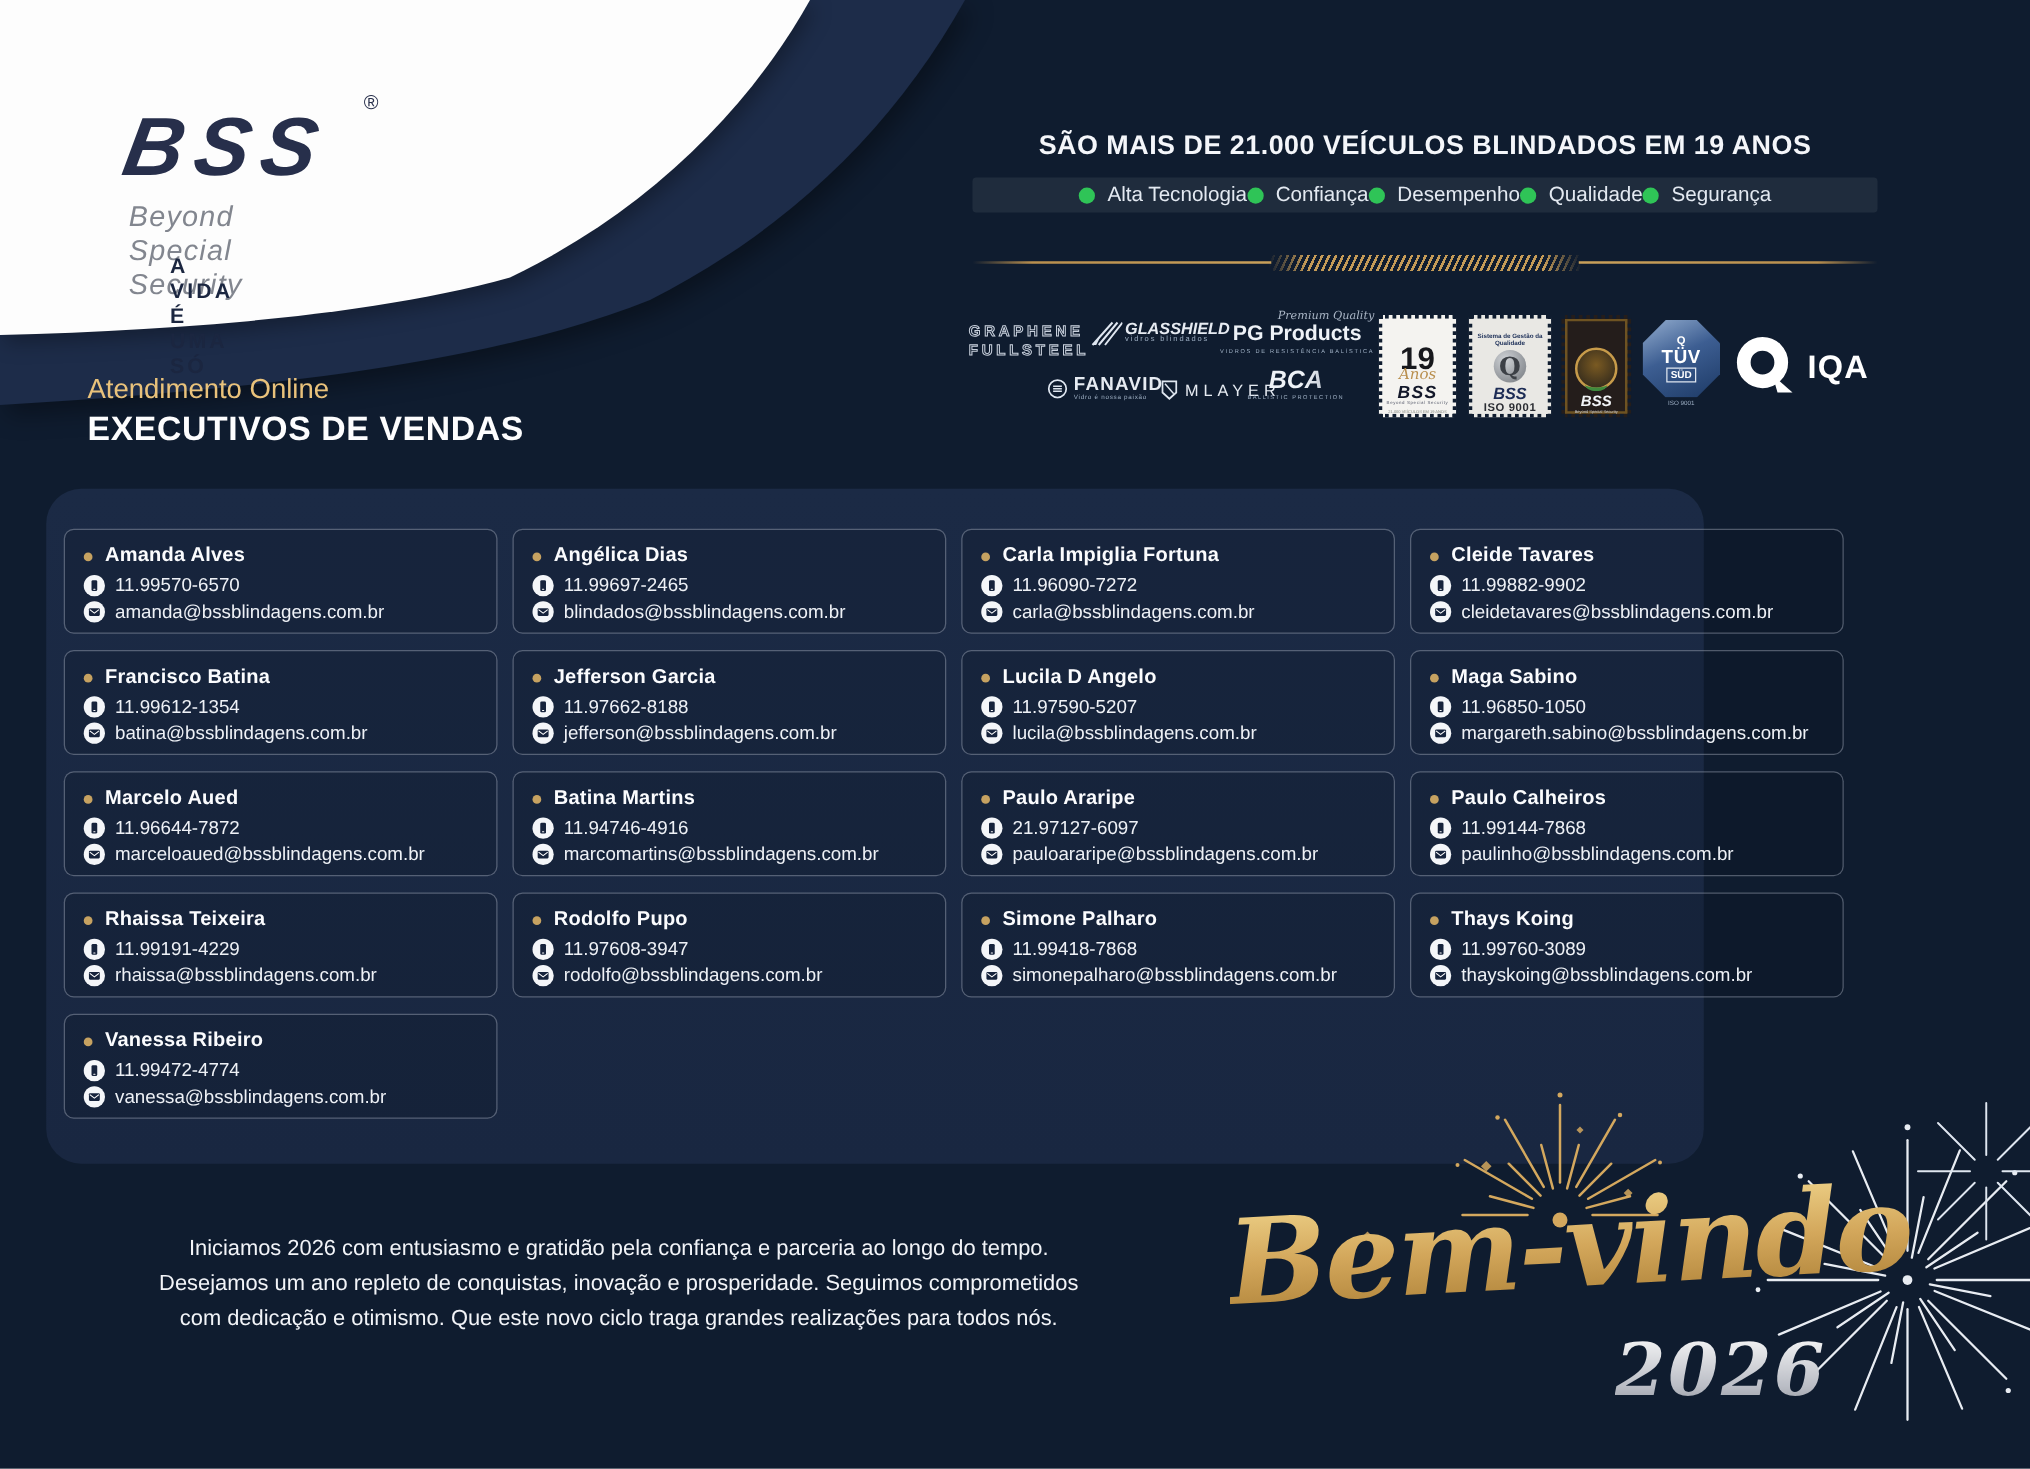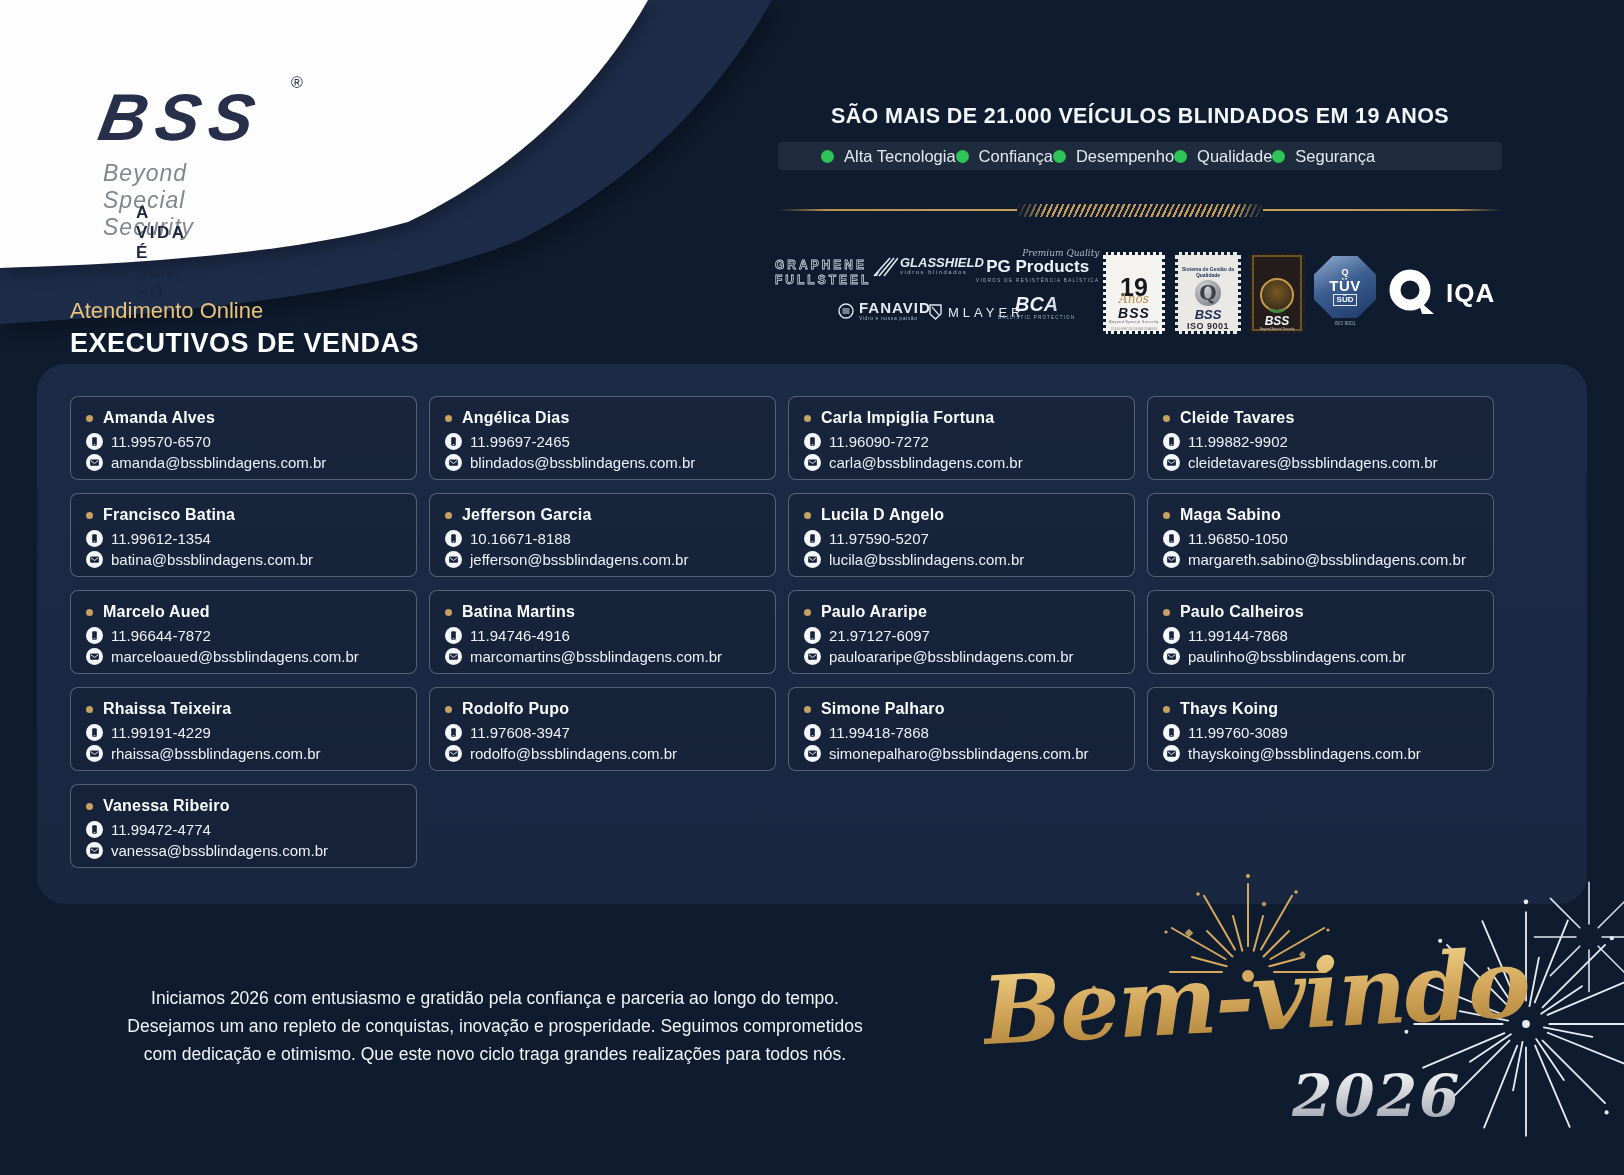--- a/index.html
+++ b/index.html
@@ -14,21 +14,21 @@
     letter-spacing:9px;color:#272f4b;transform:skewX(-10deg);line-height:1;}
   .bss-reg{position:absolute;left:291px;top:74px;font-size:16px;color:#272f4b;font-style:normal;}
   .bss-tagline{position:absolute;left:103px;top:160px;font-size:23px;font-style:italic;color:#82868f;letter-spacing:1px;}
   .bss-slogan{position:absolute;left:136px;top:203px;font-size:17px;font-weight:700;color:#1b2640;letter-spacing:2.5px;}
 
   
   .headline{position:absolute;left:778px;top:104px;width:724px;text-align:center;z-index:2;
     color:#f4f6fa;font-size:21.5px;font-weight:800;letter-spacing:0.4px;}
   .feature-bar{position:absolute;left:778px;top:142px;width:724px;height:28px;z-index:2;
     background:rgba(255,255,255,0.07);border-radius:3px;display:flex;align-items:center;
-    justify-content:flex-start;padding:0 43px;box-sizing:border-box;}
+    justify-content:center;padding:0 43px;box-sizing:border-box;}
   .feature-item{display:flex;align-items:center;gap:10px;color:#e3e9f1;font-size:16.5px;}
   .feature-dot{width:13px;height:13px;border-radius:50%;background:#2fc457;flex:0 0 auto;}
 
   .divider{position:absolute;left:778px;top:203px;width:724px;height:14px;z-index:2;
     display:flex;align-items:center;}
   .div-line{flex:1;height:2px;background:linear-gradient(90deg,rgba(185,143,78,0),#b98f4e 20%,#c9a05a);}
   .div-line.right{background:linear-gradient(90deg,#c9a05a,#b98f4e 80%,rgba(185,143,78,0));}
   .div-braid{width:250px;height:13px;margin:0 -2px;
     background:repeating-linear-gradient(115deg,transparent 0 3px,#c59b57 3px 5px);
     -webkit-mask-image:linear-gradient(90deg,transparent,#000 12%,#000 88%,transparent);
@@ -90,23 +90,23 @@
   .tuv .iso{font-size:5px;color:#9fb0c6;margin-top:2px;}
   .iqa{position:absolute;left:1386px;top:268px;display:flex;align-items:center;gap:8px;z-index:2;}
   .iqa .nm{font-size:26px;font-weight:800;color:#fff;letter-spacing:1px;}
 
   
   .kicker{position:absolute;left:70px;top:298px;font-size:22px;color:#e9c27b;z-index:2;}
   .sec-title{position:absolute;left:70px;top:328px;font-size:27px;font-weight:800;color:#fdfdfe;
     letter-spacing:0.5px;z-index:2;}
 
   
-  .panel{position:absolute;left:37px;top:364px;width:1550px;height:540px;z-index:2;
+  .panel{position:absolute;left:37px;top:391px;width:1326px;height:540px;z-index:2;
     background:linear-gradient(180deg,#1b2a45,#192741);border-radius:28px;box-sizing:border-box;
-    padding:32px 33px;}
+    padding:32px 14px;}
   .grid{display:grid;grid-template-columns:repeat(4,347px);column-gap:12px;row-gap:13px;}
   .card{height:84px;box-sizing:border-box;border:1px solid rgba(190,198,212,0.38);border-radius:8px;
     background:rgba(10,18,32,0.22);padding:12px 15px 0 15px;}
   .card-name-row{display:flex;align-items:center;gap:10px;margin-bottom:6px;}
   .cdot{width:7px;height:7px;border-radius:50%;background:#c6a261;flex:0 0 auto;}
   .cname{font-size:16px;font-weight:800;color:#fbfcfe;letter-spacing:0.2px;}
   .crow{display:flex;align-items:center;gap:8px;margin-bottom:4px;color:#eef1f6;font-size:15px;}
   .cicon{width:17px;height:17px;border-radius:50%;background:#f4f6f9;display:flex;align-items:center;
     justify-content:center;flex:0 0 auto;}
 
@@ -388,21 +388,21 @@
             <span class="cdot"></span>
             <span class="cname">Jefferson Garcia</span>
           </div>
           <div class="crow">
             <span class="cicon">
               <svg viewBox="0 0 24 24" width="11" height="11">
                 <rect x="7" y="2.5" width="10" height="19" rx="2.5" fill="#16233c"></rect>
                 <rect x="10" y="17.5" width="4" height="1.8" rx="0.9" fill="#fff"></rect>
               </svg>
             </span>
-            <span>10.16671-8188</span>
+            <span>11.97662-8188</span>
           </div>
           <div class="crow">
             <span class="cicon">
               <svg viewBox="0 0 24 24" width="11" height="11">
                 <rect x="2.5" y="5.5" width="19" height="13.5" rx="2" fill="#16233c"></rect>
                 <path d="M4 8 l8 6.2 8-6.2" stroke="#fff" stroke-width="2" fill="none"></path>
               </svg>
             </span>
             <span>jefferson@bssblindagens.com.br</span>
           </div>

